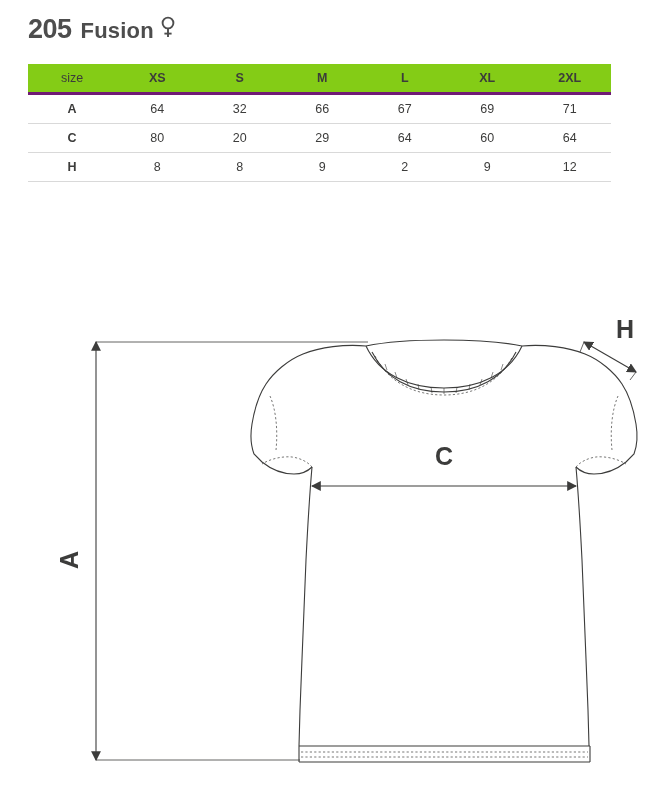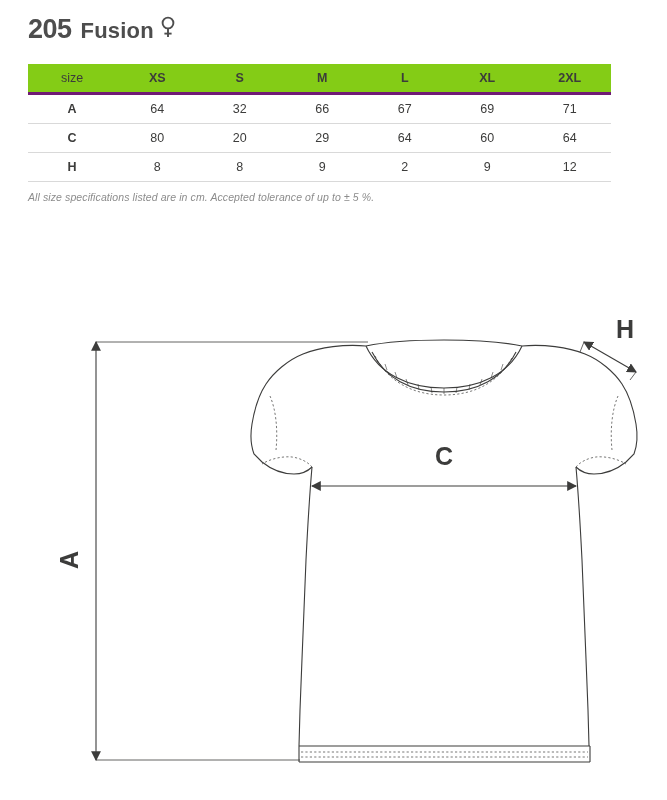--- a/index.html
+++ b/index.html
@@ -186,21 +186,20 @@
         <td>8</td>
         <td>8</td>
         <td>9</td>
         <td>2</td>
         <td>9</td>
         <td>12</td>
       </tr>
     </tbody>
   </table>
 
-  <div class="tolerance">All size specifications listed are in cm. Accepted tolerance of up to ± 5 %.</div>
 
   <div class="drawing">
     <svg width="667" height="500" viewBox="0 0 667 500">
       <defs>
         <marker id="arrHead" markerWidth="9" markerHeight="9" refX="8" refY="4.5" orient="auto">
           <path d="M0,0 L9,4.5 L0,9 z" fill="#3c3c3b"></path>
         </marker>
         <marker id="arrTail" markerWidth="9" markerHeight="9" refX="1" refY="4.5" orient="auto">
           <path d="M9,0 L0,4.5 L9,9 z" fill="#3c3c3b"></path>
         </marker>

